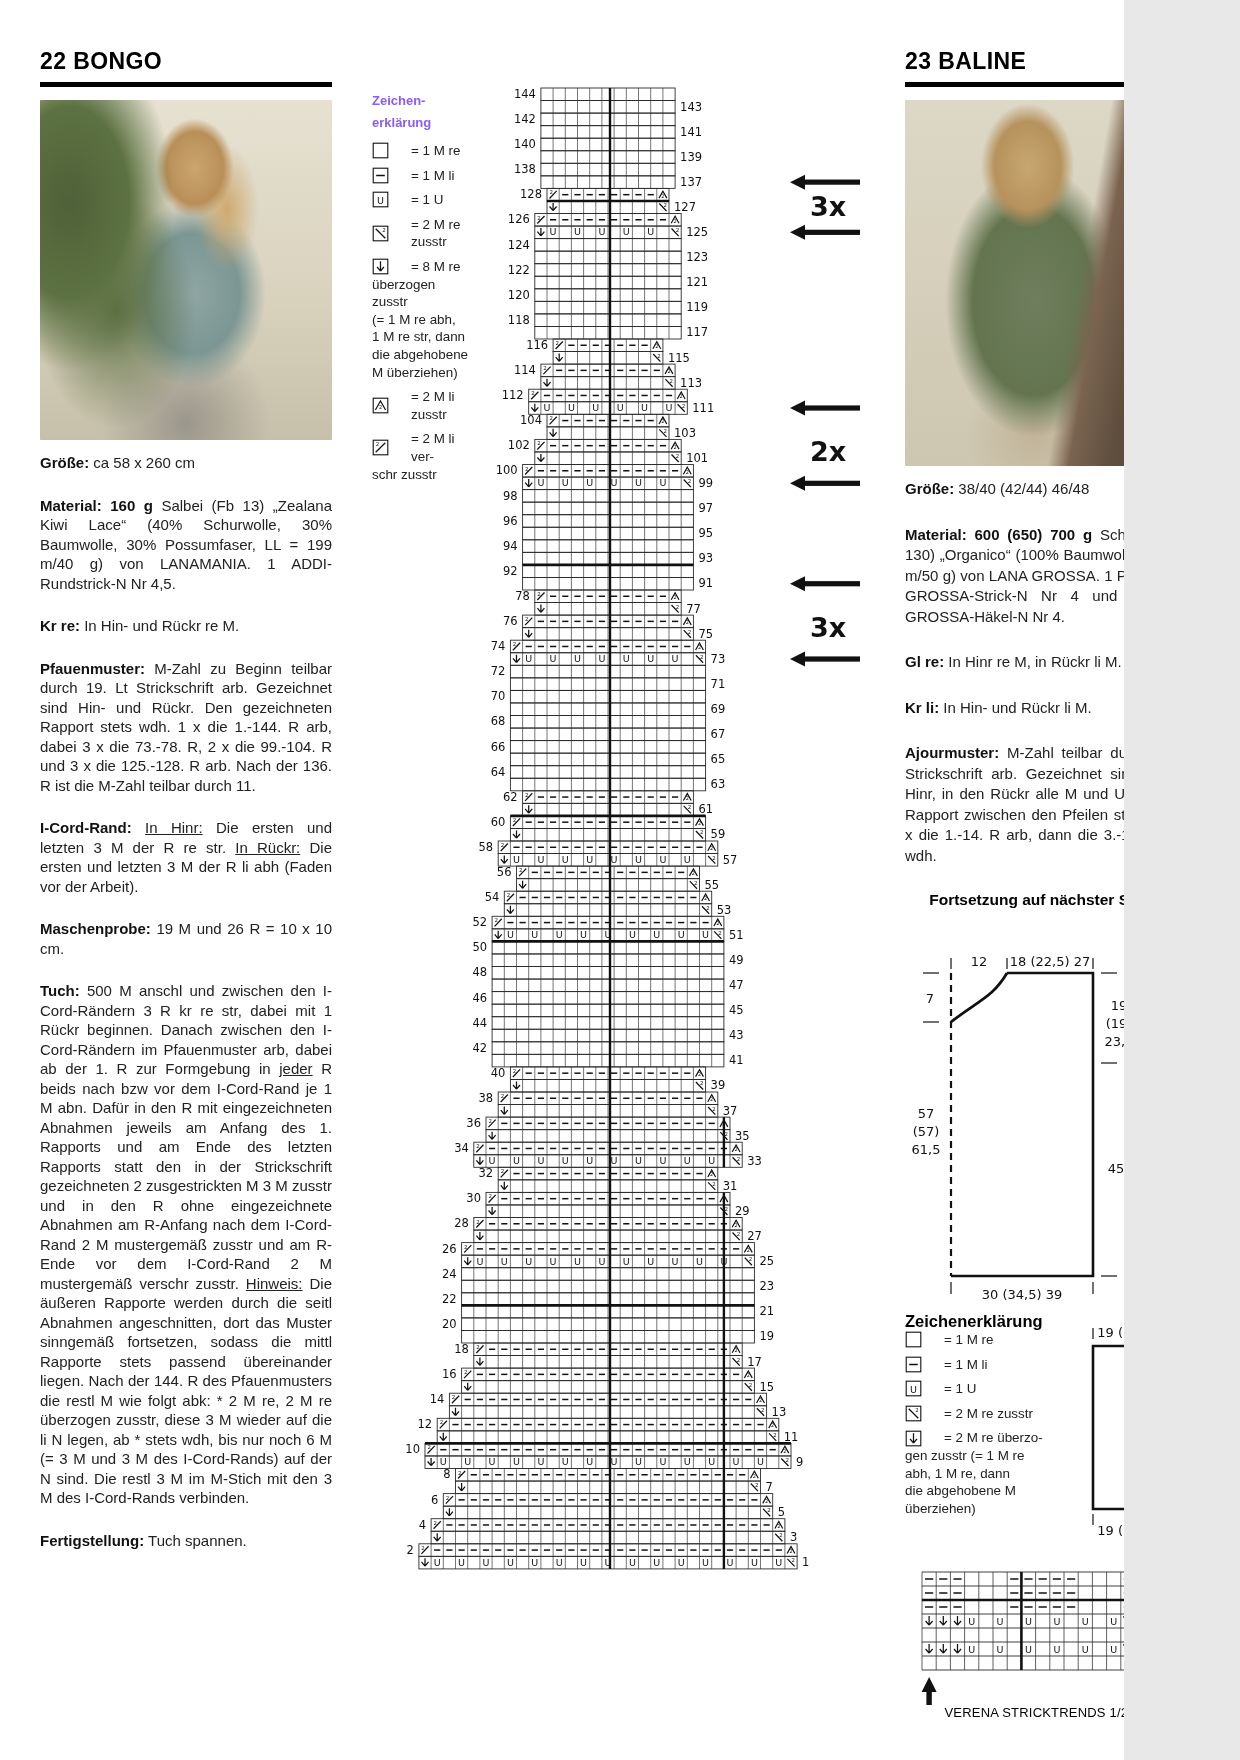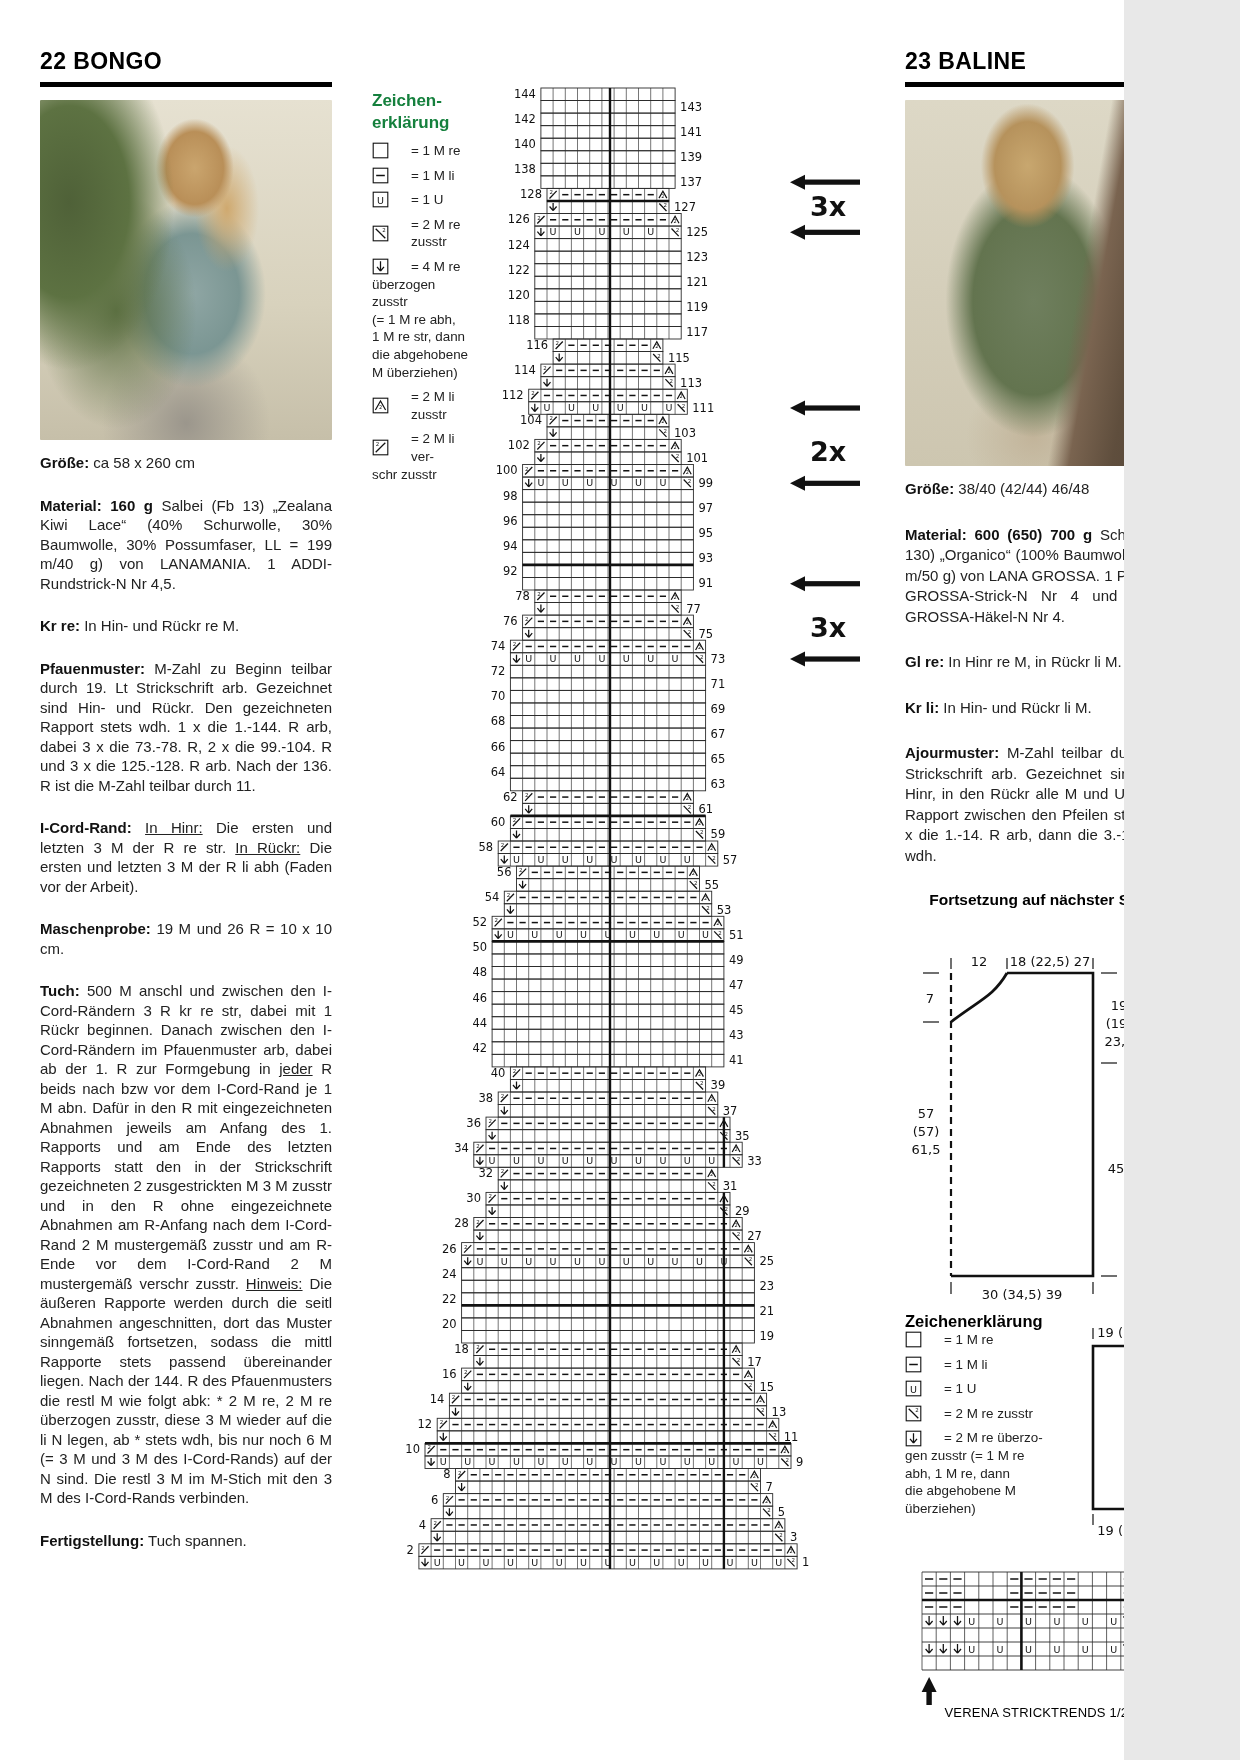--- a/index.html
+++ b/index.html
@@ -25,21 +25,21 @@
       radial-gradient(110px 170px at 44% 55%, #6f7f5e 0%, #63744f 55%, rgba(99,116,79,0) 80%),
       radial-gradient(90px 80px at 44% 92%, #c2b49a 0%, rgba(194,180,154,0) 75%),
       linear-gradient(180deg,#ddd8c6 0%,#cdc6b0 100%);}
   .paras p{margin:0 0 23px 0;text-align:justify;font-size:15px;line-height:19.5px;color:#222;}
   #col-baline .paras p{font-size:15px;line-height:20.5px;margin-bottom:25px;}
   .b{font-weight:700;color:#111;}
   .u{text-decoration:underline;}
   .legend{position:absolute;background:transparent;z-index:3;}
   #legend-bongo{left:372px;top:90px;width:100px;}
   #legend-baline{left:905px;top:1312px;width:178px;}
-  .leg-title{font-size:17px;font-weight:700;line-height:22px;color:#15803d;margin-bottom:8px;}
+  .leg-title{font-size:13px;font-weight:700;line-height:22px;color:#8b5cf6;margin-bottom:8px;}
   .leg-title2{font-size:16.5px;font-weight:700;color:#000;}
   .leg-item{margin-bottom:7px;font-size:13.4px;line-height:17.6px;color:#222;}
   .leg-first{display:flex;align-items:center;gap:22px;}
   .leg-first svg{flex:0 0 auto;}
   .continuation{font-size:15.5px;font-weight:700;color:#000;margin-top:2px;text-align:center;}
   .continuation .tri{font-size:13px;margin-left:7px;}
   svg{position:absolute;}
   svg text{font-family:"DejaVu Sans","Liberation Sans",sans-serif;}
   #big-chart{left:370px;top:80px;z-index:1;}
   #schematic1{left:895px;top:950px;}
@@ -112,21 +112,21 @@
             </svg>
             <span>= 2 M re zusstr</span>
           </div>
         </div>
         <div class="leg-item">
           <div class="leg-first">
             <svg width="17" height="17" style="position: static;">
               <rect x="1.2" y="1.2" width="14.6" height="14.6" fill="none" stroke="#111" stroke-width="1.1"></rect>
               <path d="M 8.5 3.2 L 8.5 13 M 5 8.799999999999999 L 8.5 13 M 12 8.799999999999999 L 8.5 13" stroke="#111" stroke-width="1.25" fill="none"></path>
             </svg>
-            <span>= 4 M re</span>
+            <span>= 8 M re</span>
           </div>
           <div class="leg-cont">überzogen zusstr</div>
           <div class="leg-cont">(= 1 M re abh,</div>
           <div class="leg-cont">1 M re str, dann</div>
           <div class="leg-cont">die abgehobene</div>
           <div class="leg-cont">M überziehen)</div>
         </div>
         <div class="leg-item">
           <div class="leg-first">
             <svg width="17" height="17" style="position: static;">

